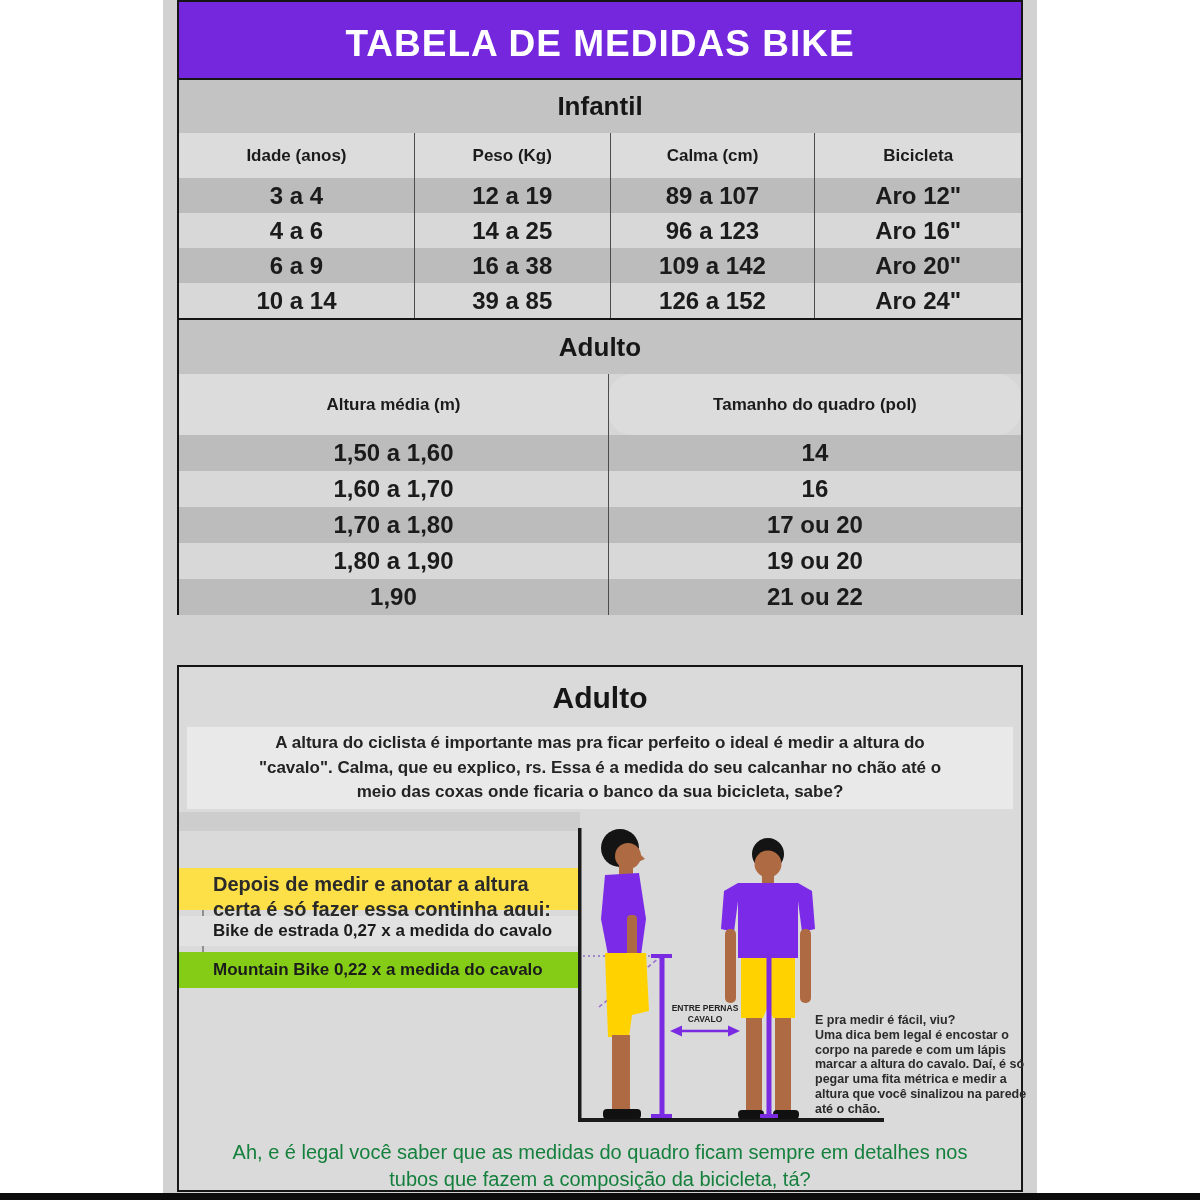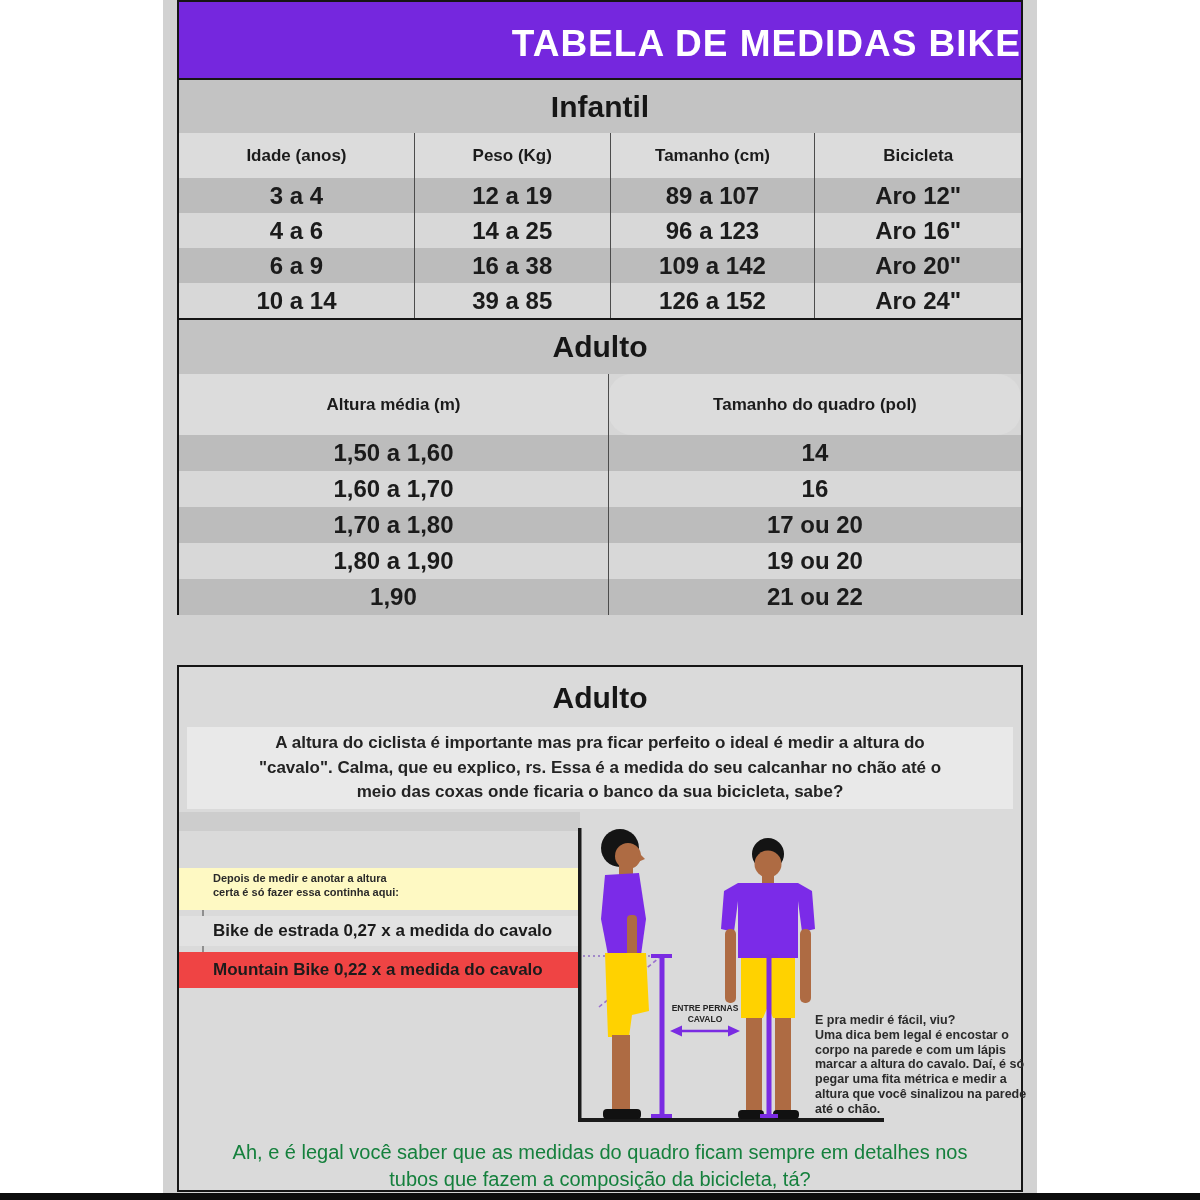--- a/index.html
+++ b/index.html
@@ -5,32 +5,32 @@
   html,body{margin:0;padding:0;background:#ffffff;}
   .canvas{
     position:relative;width:1200px;height:1200px;background:#ffffff;overflow:hidden;
     font-family:"Liberation Sans", sans-serif;color:#1c1c1c;
   }
   .page-strip{position:absolute;left:163px;top:0;width:874px;height:1200px;background:#D2D2D2;}
 
   
   .banner{
     position:absolute;left:177px;top:0;width:846px;height:88px;box-sizing:border-box;
-    background:#7527DE;border:2px solid #151515;display:flex;align-items:center;justify-content:flex-end;
+    background:#7527DE;border:2px solid #151515;display:flex;align-items:center;justify-content:center;
   }
   .banner h1{margin:0;font-size:37px;font-weight:800;letter-spacing:1px;color:#ffffff;}
 
   
   .panel1{
     position:absolute;left:177px;top:78px;width:846px;height:537px;box-sizing:border-box;
     border:2px solid #151515;background:#D6D6D6;
   }
   .band{
     height:53px;background:#C3C3C3;display:flex;align-items:center;justify-content:center;
-    font-size:30px;font-weight:800;color:#161616;
+    font-size:26px;font-weight:800;color:#161616;
   }
   .band.second{height:54px;border-top:2px solid #151515;}
   table.tbl{width:100%;border-collapse:collapse;table-layout:fixed;}
   table.tbl th,table.tbl td{
     text-align:center;vertical-align:middle;border-right:1px solid #4c4c4c;
     font-size:24px;color:#1b1b1b;padding:0;
   }
   table.tbl th:last-child,table.tbl td:last-child{border-right:none;}
   table.tbl th{background:#DCDCDC;font-weight:800;font-size:17px;}
   table.inf th{height:45px;}
@@ -55,29 +55,29 @@
   .intro-box{
     position:absolute;top:60px;left:8px;right:8px;height:82px;background:#E9E9E9;
     display:flex;align-items:center;justify-content:center;
   }
   .intro-box p{
     margin:0;max-width:720px;text-align:center;font-size:17px;line-height:1.45;
     font-weight:600;color:#232323;
   }
   .stripA{position:absolute;top:145px;left:0;width:401px;height:19px;background:#CDCDCD;}
   .stripB{
-    position:absolute;top:201px;left:0;width:401px;height:42px;background:#fef9c3;
-    box-sizing:border-box;padding:4px 0 0 34px;font-size:11px;line-height:1.25;font-weight:600;color:#2a2a2a;
+    position:absolute;top:201px;left:0;width:401px;height:42px;background:#fde047;
+    box-sizing:border-box;padding:4px 0 0 34px;font-size:20px;line-height:1.25;font-weight:600;color:#2a2a2a;
   }
   .stripC{
     position:absolute;top:249px;left:0;width:401px;height:30px;background:#E2E2E2;
     box-sizing:border-box;padding-left:34px;line-height:30px;font-size:17px;font-weight:800;color:#1b1b1b;
   }
   .stripD{
-    position:absolute;top:285px;left:0;width:401px;height:36px;background:#ef4444;
+    position:absolute;top:285px;left:0;width:401px;height:36px;background:#84cc16;
     box-sizing:border-box;padding-left:34px;line-height:36px;font-size:17px;font-weight:800;color:#1b1b1b;
   }
   .vline{position:absolute;left:23px;top:201px;width:2px;height:120px;background:#8f8f8f;}
   .figure-svg{position:absolute;left:396px;top:156px;width:375px;height:305px;}
   .tip{
     position:absolute;left:636px;top:346px;width:214px;
     font-size:12.5px;line-height:1.18;font-weight:600;color:#2b2b2b;white-space:pre-line;
   }
   .p2-footer{position:absolute;top:472px;left:0;width:100%;text-align:center;}
   .p2-footer span{
@@ -95,21 +95,21 @@
     <h1>TABELA DE MEDIDAS BIKE</h1>
   </div>
 
   <div class="panel1">
     <div class="band">Infantil</div>
     <table class="tbl inf">
       <thead>
           <tr id="inf-head">
             <th>Idade (anos)</th>
             <th>Peso (Kg)</th>
-            <th>Tamanho (cm)</th>
+            <th>Calma (cm)</th>
             <th>Bicicleta</th>
           </tr>
         </thead>
       <tbody id="inf-body">
           <tr class="dark">
             <td>3 a 4</td>
             <td>12 a 19</td>
             <td>89 a 107</td>
             <td>Aro 12"</td>
           </tr>

